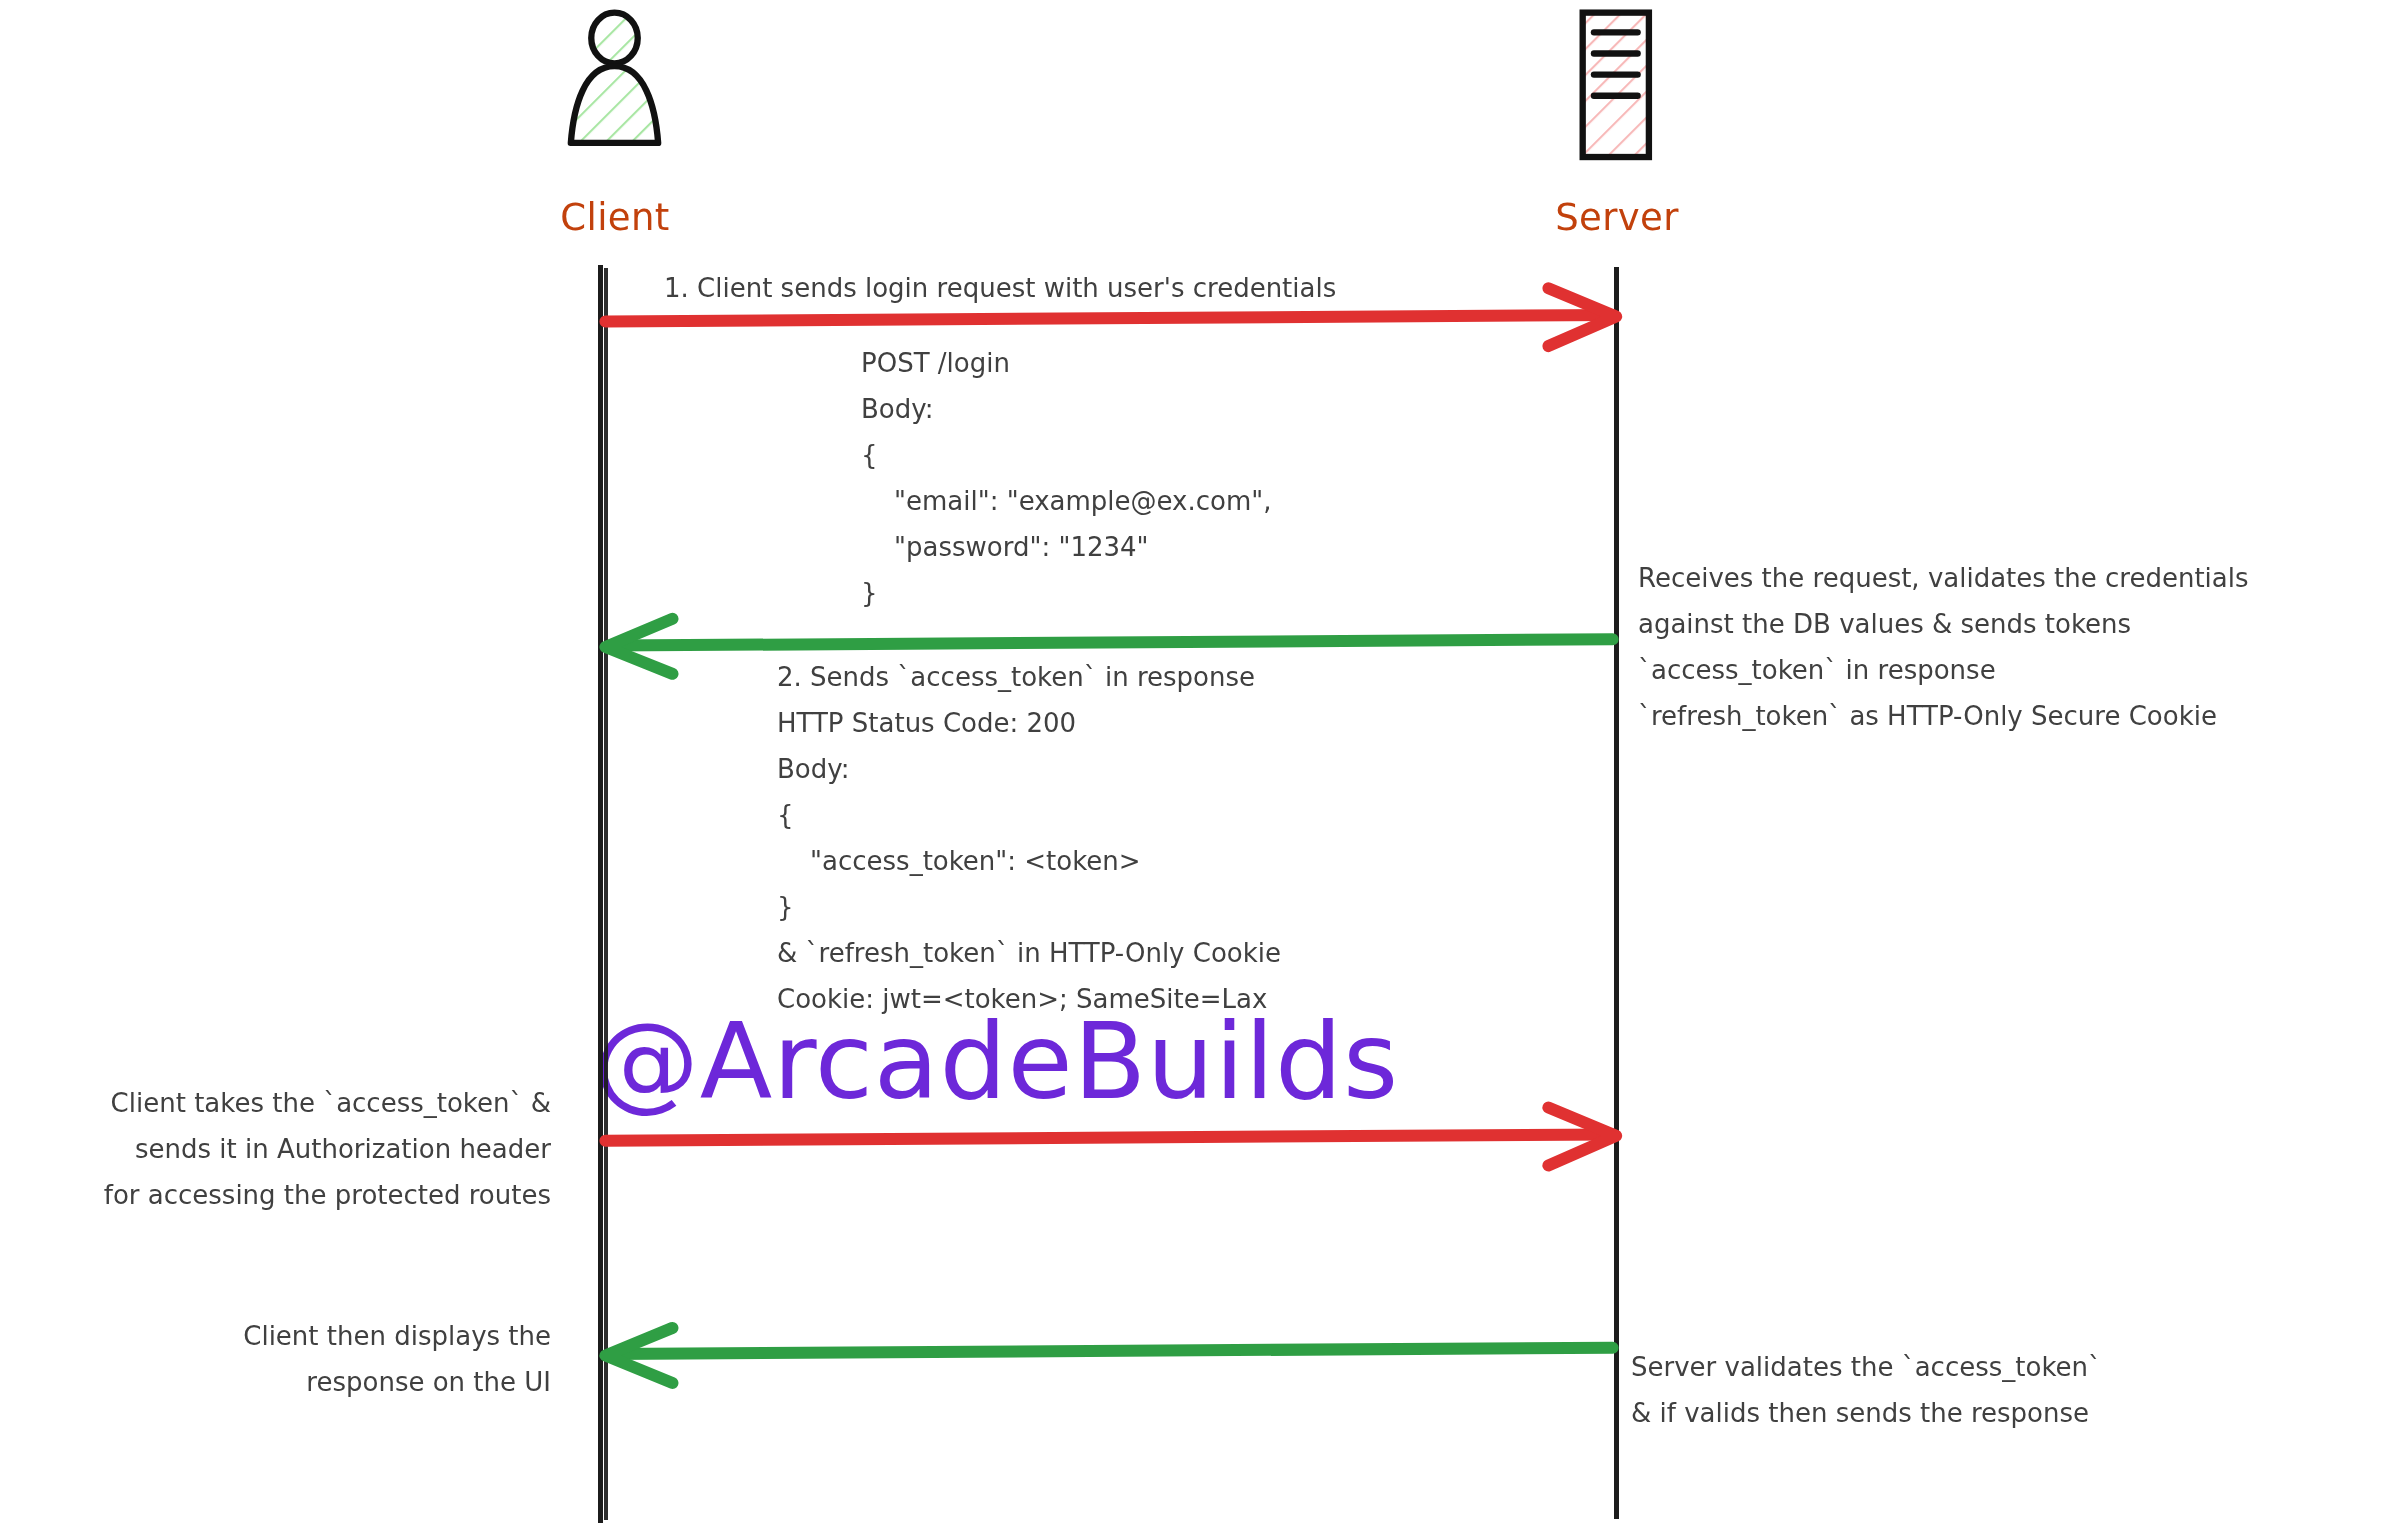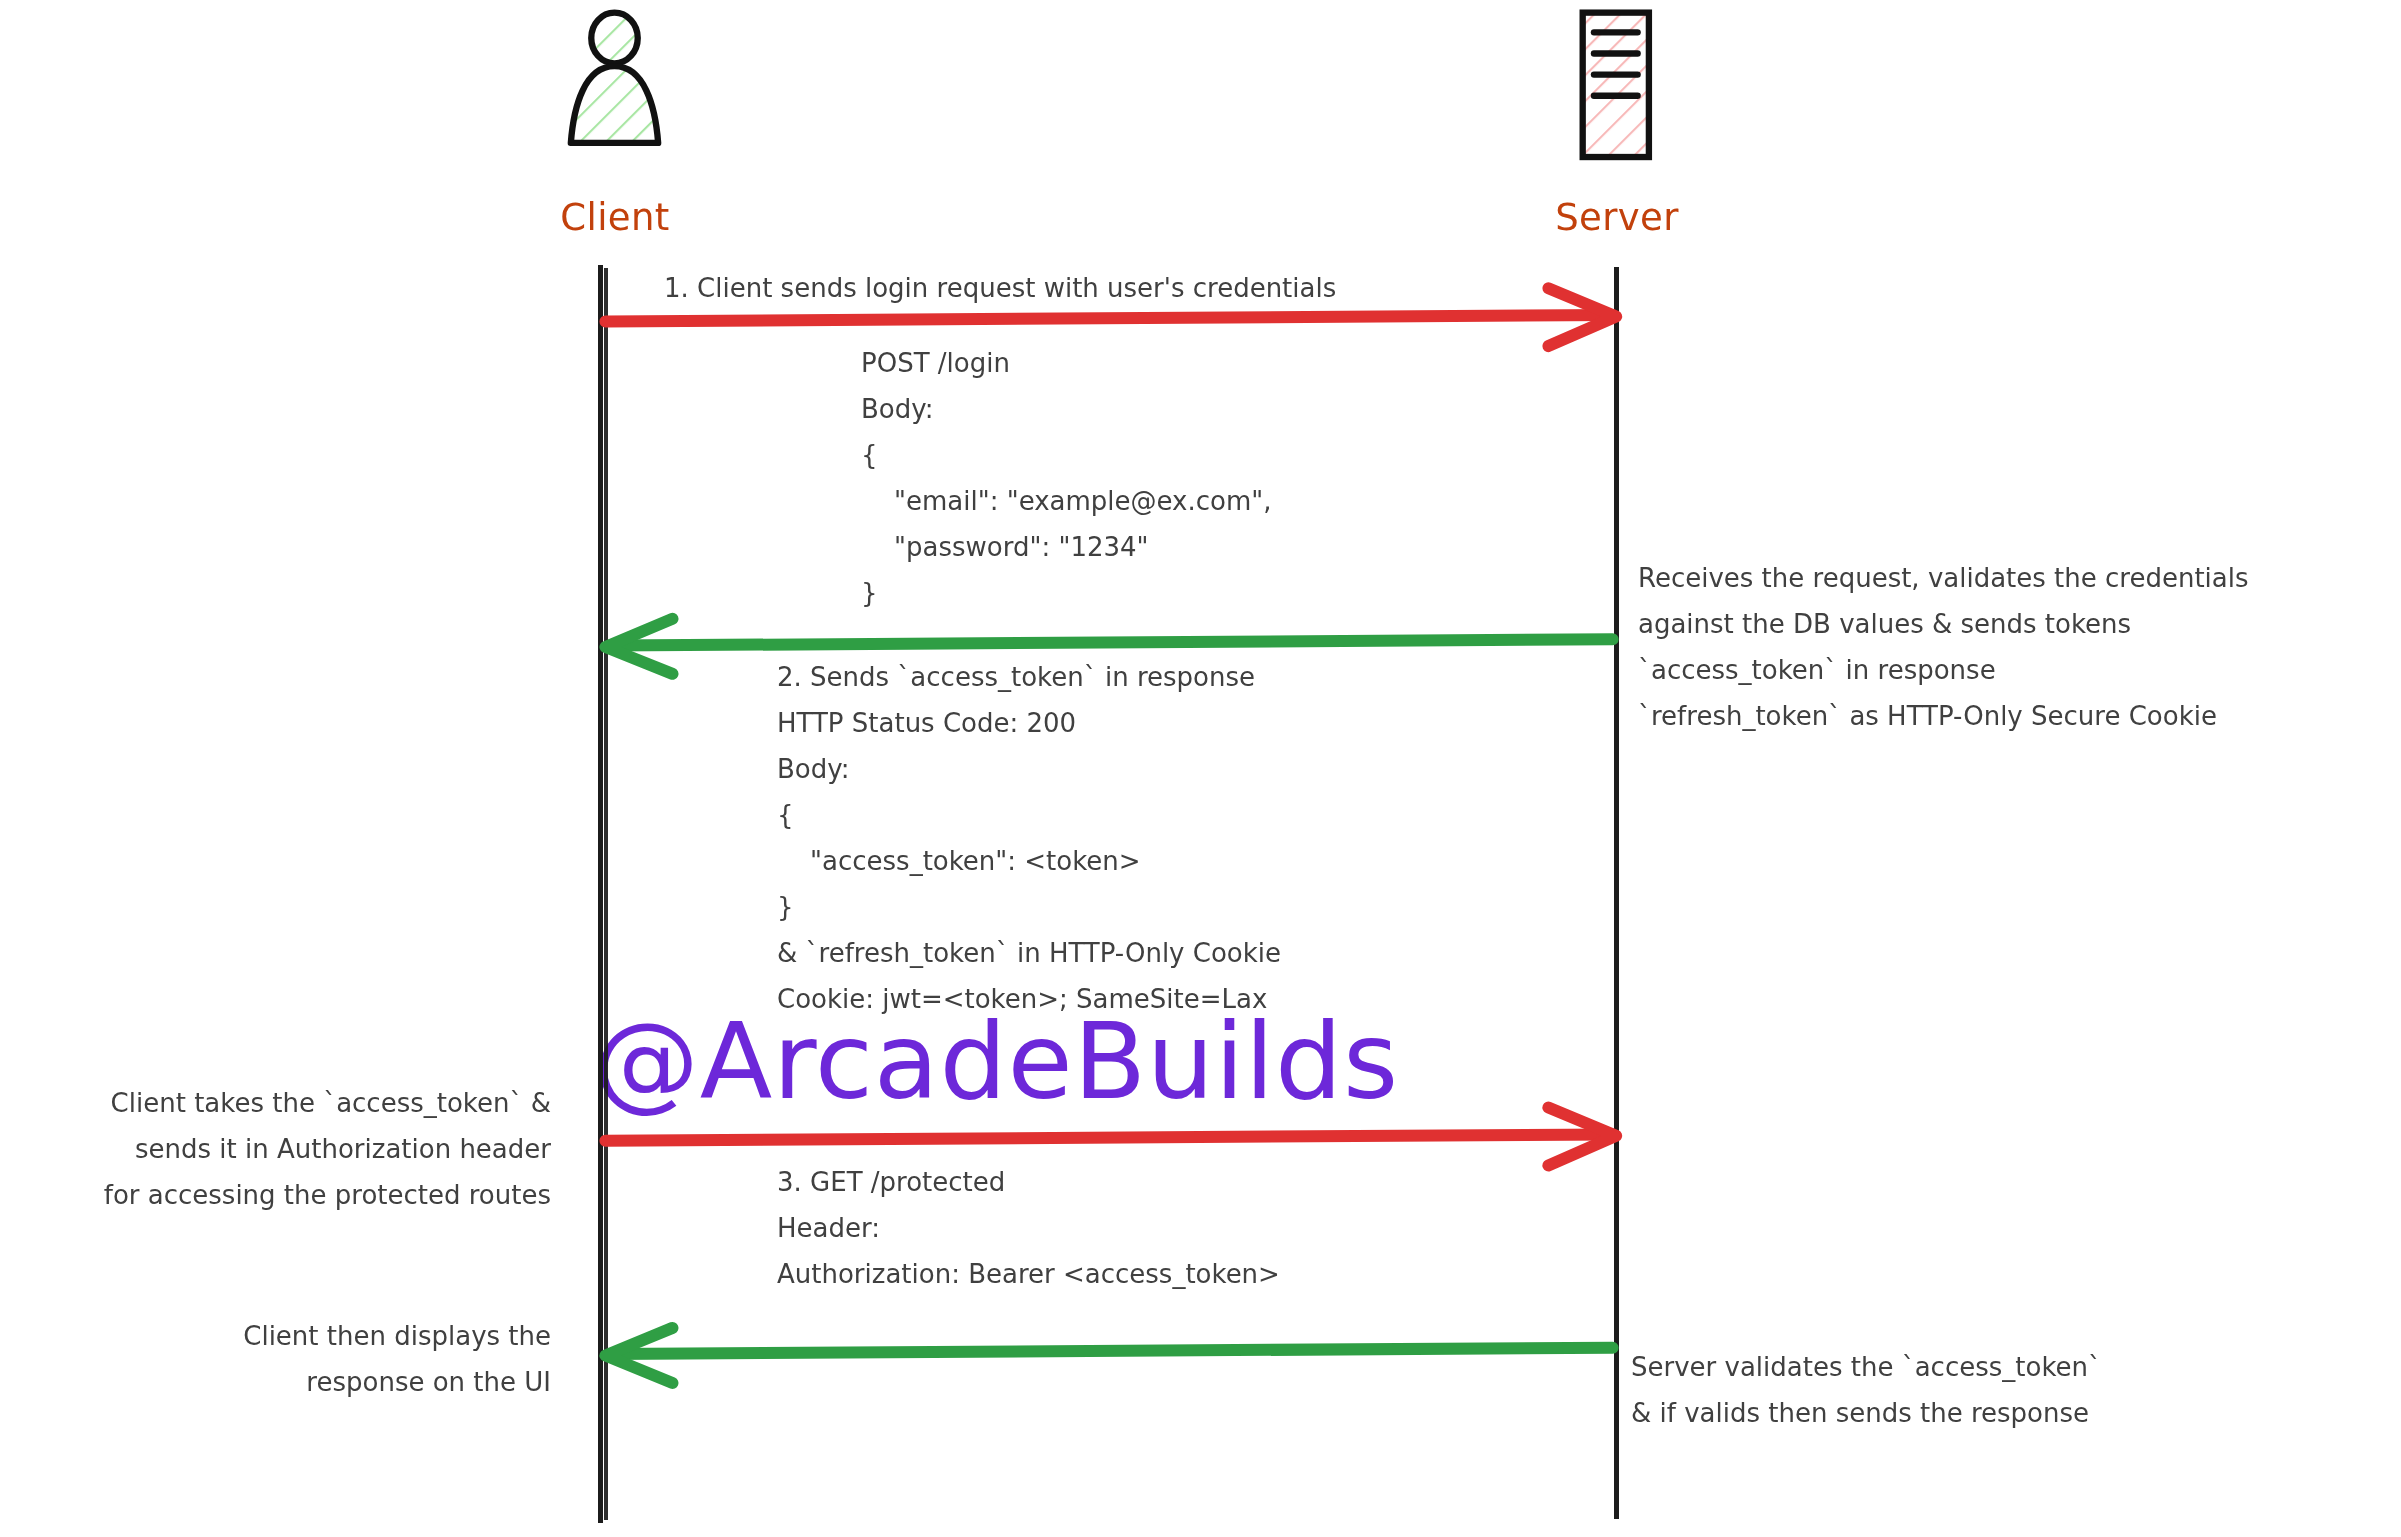--- a/index.html
+++ b/index.html
@@ -157,23 +157,20 @@
 {
     "access_token": &lt;token&gt;
 }
 &amp; `refresh_token` in HTTP-Only Cookie
 Cookie: jwt=&lt;token&gt;; SameSite=Lax</div>
 
   <div class="txt right-align" style="left:14px; top:1080px; width:537px;">Client takes the `access_token` &amp;
 sends it in Authorization header
 for accessing the protected routes</div>
 
-  <div class="txt" style="left:777px; top:1159px;">3. GET /protected
-Header:
-Authorization: Bearer &lt;access_token&gt;</div>
 
   <div class="txt right-align" style="left:14px; top:1313px; width:537px;">Client then displays the
 response on the UI</div>
 
   <div class="txt" style="left:1631px; top:1313px;margin-top:31px;">Server validates the `access_token`
 &amp; if valids then sends the response</div>
 
 </div>
 
 

